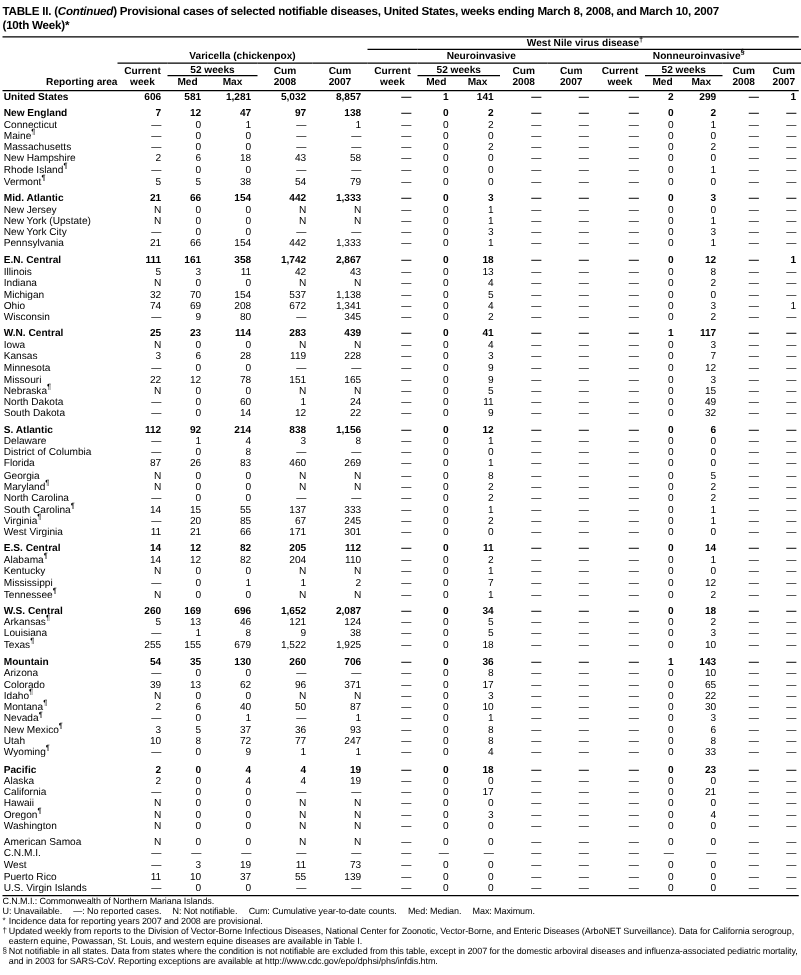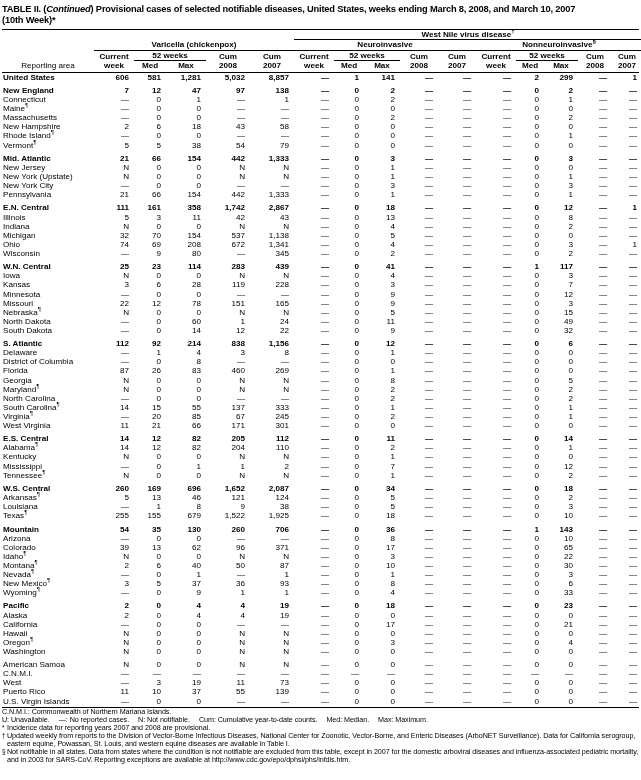--- a/index.html
+++ b/index.html
@@ -21,21 +21,21 @@
   .rule-top{border-bottom:1.1px solid #000;margin:2px 2px 0 2px;}
 
   
   table.main{
     border-collapse:collapse;width:637px;margin:0 2px;
     font-size:8.1px;line-height:9.1px;table-layout:fixed;
   }
   table.main td,table.main th{padding:0;margin:0;vertical-align:bottom;}
 
   .hdr td{font-weight:bold;text-align:center;padding-bottom:0.5px;}
-  .hdr td.lbl{text-align:center;font-weight:normal;}
+  .hdr td.lbl{text-align:right;font-weight:bold;}
 
   .num{text-align:right;padding-right:5px !important;}
   .area{text-align:left;padding-left:1px !important;white-space:nowrap;}
 
   .grp{font-weight:bold;}
   .us{font-weight:bold;}
 
   .spacer td{height:4.2px;font-size:0;line-height:0;}
 
   
@@ -1151,20 +1151,38 @@
           <td class="num">8</td>
           <td class="num">—</td>
           <td class="num">—</td>
           <td class="num">—</td>
           <td class="num">0</td>
           <td class="num">6</td>
           <td class="num">—</td>
           <td class="num">—</td>
         </tr>
         <tr>
+          <td class="area">Utah</td>
+          <td class="num">10</td>
+          <td class="num">8</td>
+          <td class="num">72</td>
+          <td class="num">77</td>
+          <td class="num">247</td>
+          <td class="num">—</td>
+          <td class="num">0</td>
+          <td class="num">8</td>
+          <td class="num">—</td>
+          <td class="num">—</td>
+          <td class="num">—</td>
+          <td class="num">0</td>
+          <td class="num">8</td>
+          <td class="num">—</td>
+          <td class="num">—</td>
+        </tr>
+        <tr>
           <td class="area">Wyoming<span class="supn">¶</span></td>
           <td class="num">—</td>
           <td class="num">0</td>
           <td class="num">9</td>
           <td class="num">1</td>
           <td class="num">1</td>
           <td class="num">—</td>
           <td class="num">0</td>
           <td class="num">4</td>
           <td class="num">—</td>

